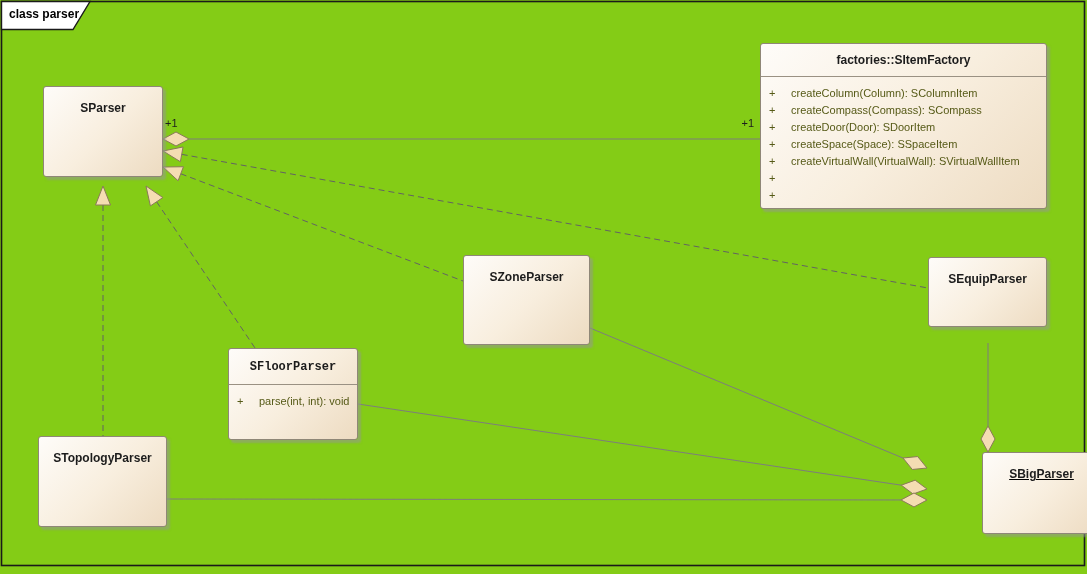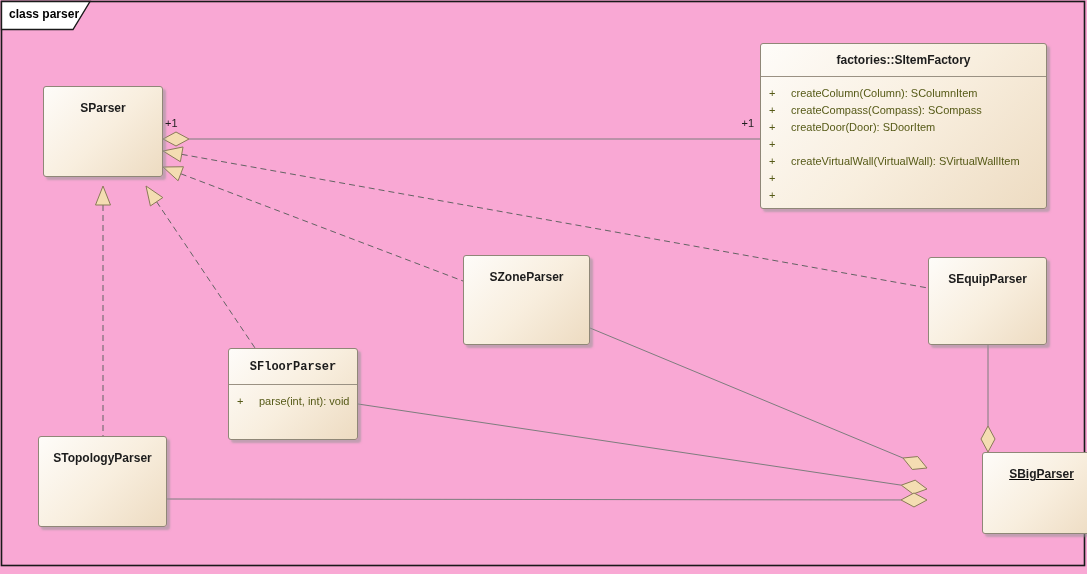--- a/index.html
+++ b/index.html
@@ -1,19 +1,19 @@
 <!DOCTYPE html>
 <html><head>
 <meta charset="utf-8">
 <style>
   html,body{margin:0;padding:0;background:#ffffff;}
   .canvas{
     position:relative;
     width:1087px;height:574px;
-    background:#f9a8d4;
+    background:#84cc16;
     font-family:"Liberation Sans", sans-serif;
     overflow:hidden;
   }
   #connector-layer{position:absolute;left:0;top:0;z-index:1;}
   .uml-box{
     position:absolute;
     z-index:2;
     border:1px solid #8f8777;
     border-radius:3px;
     background:linear-gradient(135deg,#fefcf9 0%,#f8eede 52%,#eddbc1 100%);
@@ -42,21 +42,21 @@
     font-size:11px;
     color:#565a17;
     white-space:nowrap;
   }
   .uml-method .vis{width:22px;padding-left:8px;flex:none;}
   .uml-method .sig{flex:1;}
   
   .box-sparser{left:43px;top:86px;width:120px;height:91px;}
   .box-factory{left:760px;top:43px;width:287px;height:166px;}
   .box-szone{left:463px;top:255px;width:127px;height:90px;}
-  .box-sequip{left:928px;top:257px;width:119px;height:88px;}
+  .box-sequip{left:928px;top:257px;width:119px;height:70px;}
   .box-sfloor{left:228px;top:348px;width:130px;height:92px;}
   .box-sfloor .uml-header{height:35px;font-family:Liberation Mono, monospace;}
   .box-stopo{left:38px;top:436px;width:129px;height:91px;}
   .box-sbig{left:982px;top:452px;width:119px;height:82px;text-decoration:underline;}
   .frame-tab-text{
     position:absolute;left:9px;top:7px;z-index:3;
     font-size:12px;font-weight:bold;color:#000;
   }
   .mult-label{
     position:absolute;z-index:3;
@@ -129,20 +129,21 @@
       <div class="uml-method">
           <span class="vis">+</span>
           <span class="sig">createCompass(Compass): SCompass</span>
         </div>
       <div class="uml-method">
           <span class="vis">+</span>
           <span class="sig">createDoor(Door): SDoorItem</span>
         </div>
       <div class="uml-method">
           <span class="vis">+</span>
+          <span class="sig">createSpace(Space): SSpaceItem</span>
         </div>
       <div class="uml-method">
           <span class="vis">+</span>
           <span class="sig">createVirtualWall(VirtualWall): SVirtualWallItem</span>
         </div>
       <div class="uml-method">
           <span class="vis">+</span>
         </div>
       <div class="uml-method">
           <span class="vis">+</span>

